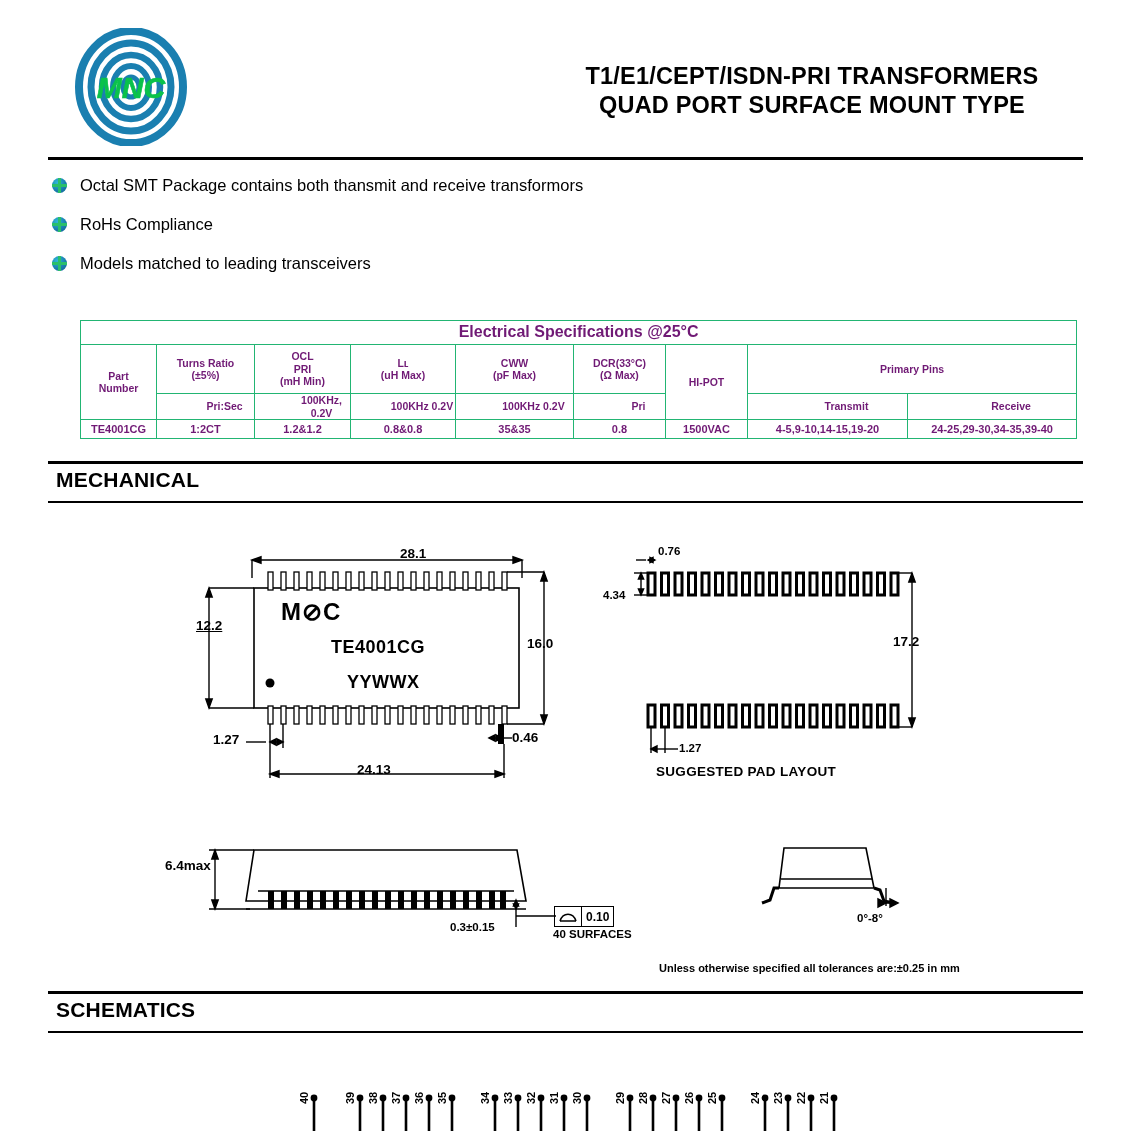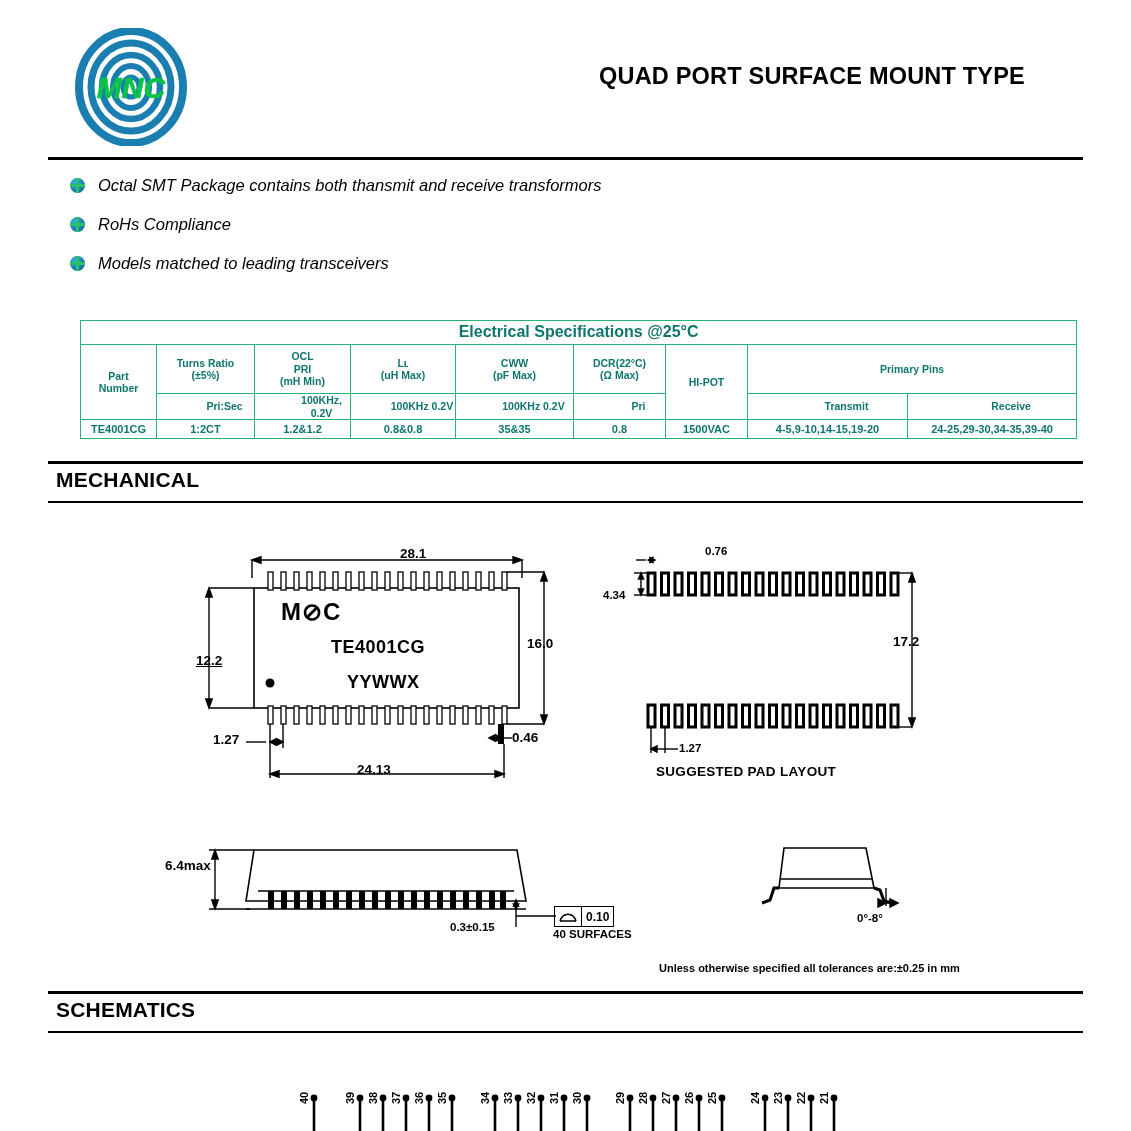--- a/index.html
+++ b/index.html
@@ -49,21 +49,21 @@
     position: absolute;
     background: #000;
   }
   .rule-top { left: 48px; top: 157px; width: 1035px; height: 3px; }
   .rule-mech-top { left: 48px; top: 461px; width: 1035px; height: 3px; }
   .rule-mech-bot { left: 48px; top: 501px; width: 1035px; height: 2px; }
   .rule-sch-top { left: 48px; top: 991px; width: 1035px; height: 3px; }
   .rule-sch-bot { left: 48px; top: 1031px; width: 1035px; height: 2px; }
 
   
-  .features { position: absolute; left: 70px; top: 168px; font-style: italic; }
+  .features { position: absolute; left: 52px; top: 168px; }
   .feature {
     display: flex;
     align-items: center;
     height: 34px;
     margin-bottom: 5px;
   }
   .bullet {
     width: 15px; height: 15px;
     margin-right: 13px;
     flex: 0 0 auto;
@@ -125,21 +125,21 @@
     table-layout: fixed;
   }
   table.spec td, table.spec th {
     border: 1.6px solid #22b573;
     text-align: center;
     vertical-align: middle;
     font-size: 10.5px;
     font-weight: bold;
     padding: 0;
     line-height: 12.5px;
-    color: #0f766e;
+    color: #701a75;
   }
   table.spec .title-cell {
     font-size: 16px;
     height: 23px;
     font-weight: bold;
   }
   table.spec .h1 { height: 48px; }
   table.spec .h2 { height: 16px; padding-left: 38px; }
   table.spec .row-data td { height: 18px; font-size: 11px; }
   .c-part   { width: 76px; }
@@ -237,20 +237,21 @@
         <ellipse cx="59" cy="59" rx="40" ry="44" stroke-width="7"></ellipse>
         <ellipse cx="59" cy="59" rx="29" ry="32" stroke-width="6.5"></ellipse>
         <ellipse cx="59" cy="59" rx="18" ry="21" stroke-width="6"></ellipse>
         <ellipse cx="59" cy="59" rx="8" ry="10" stroke-width="5"></ellipse>
       </g>
       <text x="59" y="70" text-anchor="middle" font-family="Liberation Sans, sans-serif" font-size="30" font-weight="bold" font-style="italic" fill="#0ac24a" stroke="#0ac24a" stroke-width="0.6">MNC</text>
     </svg>
   </div>
 
   <div class="title-block">
+    <div class="title-line">T1/E1/CEPT/ISDN-PRI TRANSFORMERS</div>
     <div class="title-line">QUAD PORT  SURFACE MOUNT TYPE</div>
   </div>
 
   <div class="rule rule-top"></div>
 
   <div class="features">
     <div class="feature">
       <span class="bullet">
         <span class="b-outer"></span>
           <span class="b-bar-h"></span>
@@ -310,21 +311,21 @@
         </td>
         <td class="h1">
           <div>Lʟ</div>
           <div>(uH Max)</div>
         </td>
         <td class="h1">
           <div>CWW</div>
           <div>(pF Max)</div>
         </td>
         <td class="h1">
-          <div>DCR(22°C)</div>
+          <div>DCR(33°C)</div>
           <div>(Ω  Max)</div>
         </td>
         <td class="h1" rowspan="2">HI-POT</td>
         <td class="h1" colspan="2">Primary Pins</td>
       </tr>
       <tr class="hrow2">
         <td class="h2">Pri:Sec</td>
         <td class="h2">100KHz, 0.2V</td>
         <td class="h2">100KHz 0.2V</td>
         <td class="h2">100KHz 0.2V</td>
@@ -599,31 +600,31 @@
         <circle cx="722" cy="1098" r="3.4"></circle>
         <circle cx="765" cy="1098" r="3.4"></circle>
           <circle cx="788" cy="1098" r="3.4"></circle>
         <circle cx="811" cy="1098" r="3.4"></circle>
           <circle cx="834" cy="1098" r="3.4"></circle>
       </g>
     </g>
   </svg>
 
   <div class="dim-label" style="left:400px; top:546px;">28.1</div>
-  <div class="dim-label" style="left:196px; top:653px;text-decoration:underline;">12.2</div>
+  <div class="dim-label" style="left:196px; top:618px;text-decoration:underline;">12.2</div>
   <div class="dim-label" style="left:527px; top:636px;">16.0</div>
   <div class="dim-label" style="left:213px; top:732px;">1.27</div>
   <div class="dim-label" style="left:512px; top:730px;">0.46</div>
   <div class="dim-label" style="left:357px; top:762px;">24.13</div>
 
   <div class="mnc-mark" style="left:281px; top:598px;">M⊘C</div>
   <div class="body-label" style="left:331px; top:637px;">TE4001CG</div>
   <div class="body-label" style="left:347px; top:672px;">YYWWX</div>
 
-  <div class="dim-label dim-small" style="left:658px; top:545px;margin-left:47px;">0.76</div>
+  <div class="dim-label dim-small" style="left:658px; top:545px;">0.76</div>
   <div class="dim-label dim-small" style="left:603px; top:589px;">4.34</div>
   <div class="dim-label" style="left:893px; top:634px;">17.2</div>
   <div class="dim-label dim-small" style="left:679px; top:742px;">1.27</div>
   <div class="pad-caption" style="left:656px; top:764px;">SUGGESTED PAD LAYOUT</div>
 
   <div class="dim-label" style="left:165px; top:858px;">6.4max</div>
   <div class="dim-label dim-small" style="left:450px; top:921px;">0.3±0.15</div>
 
   <div class="gdt-box" style="left:554px; top:906px;">
     <div class="gdt-sym">

